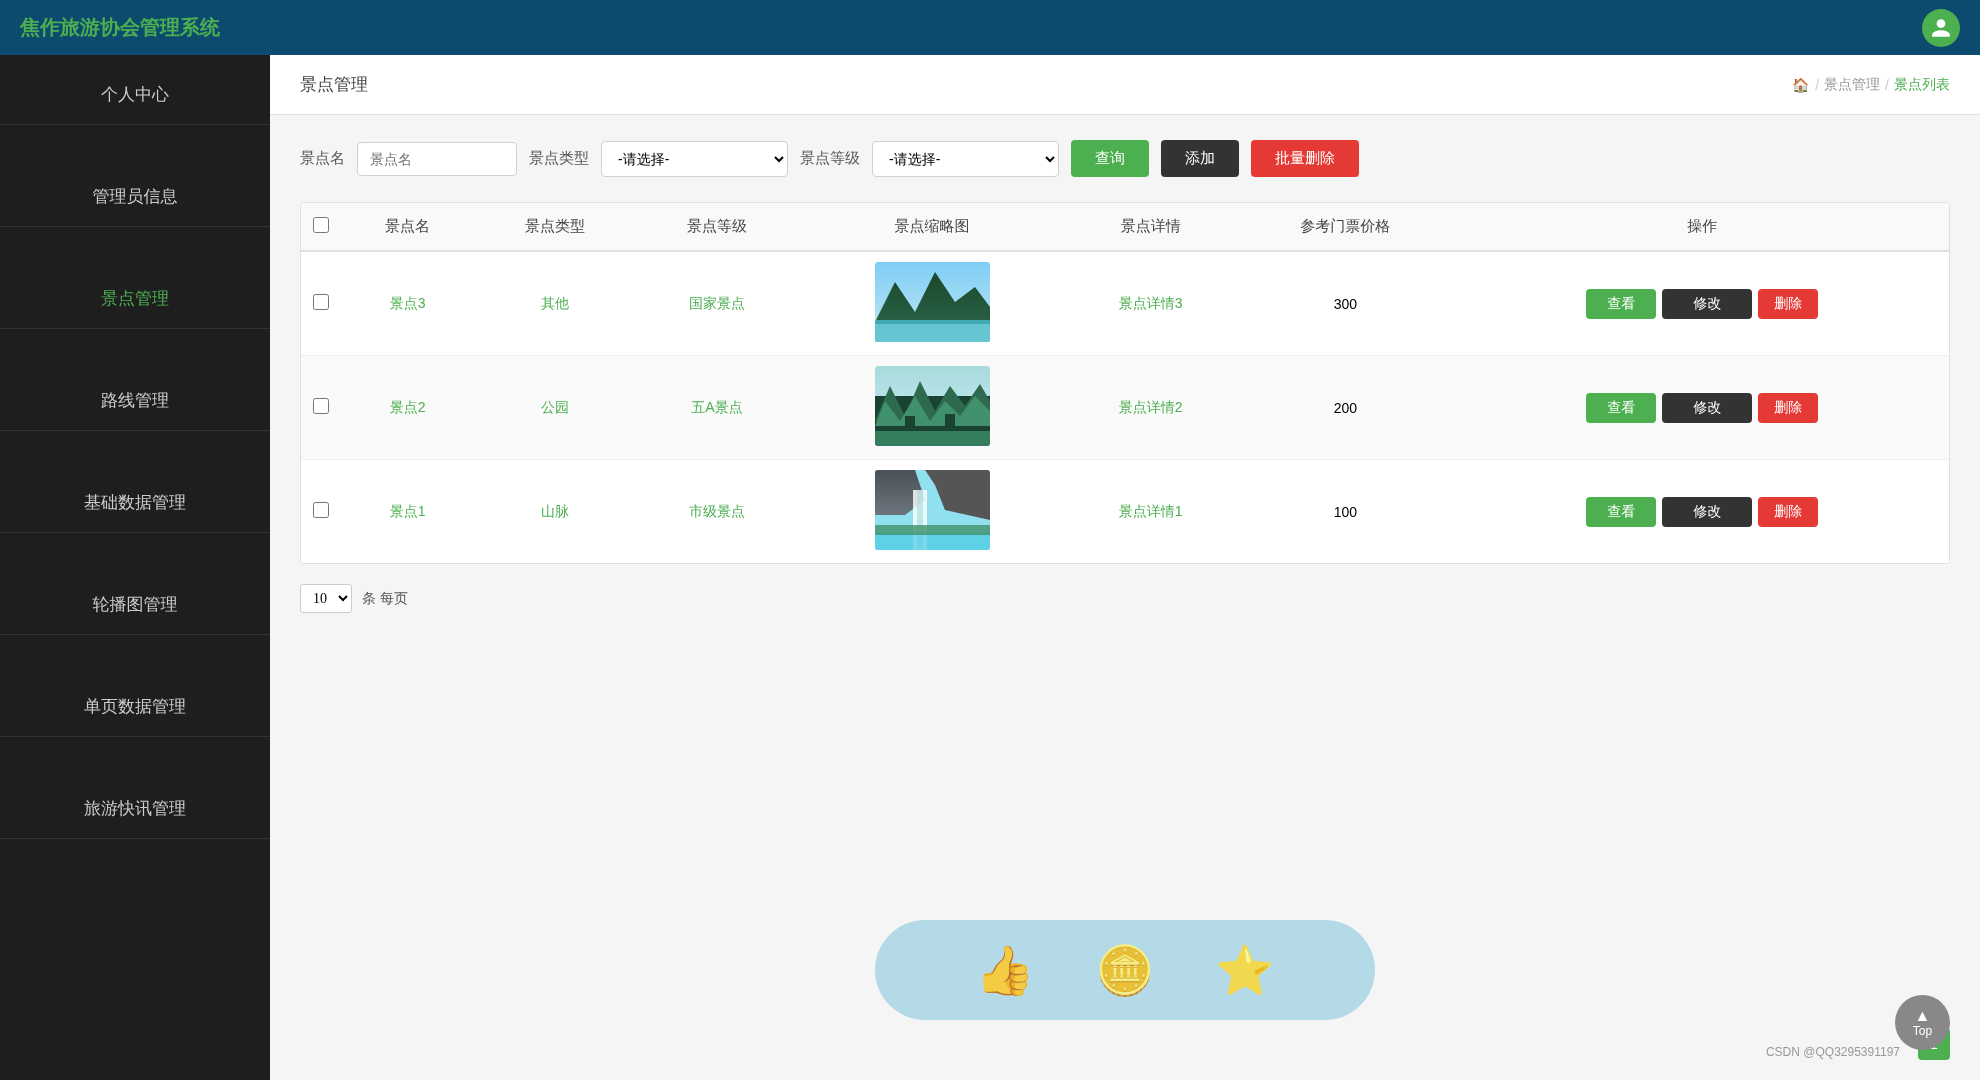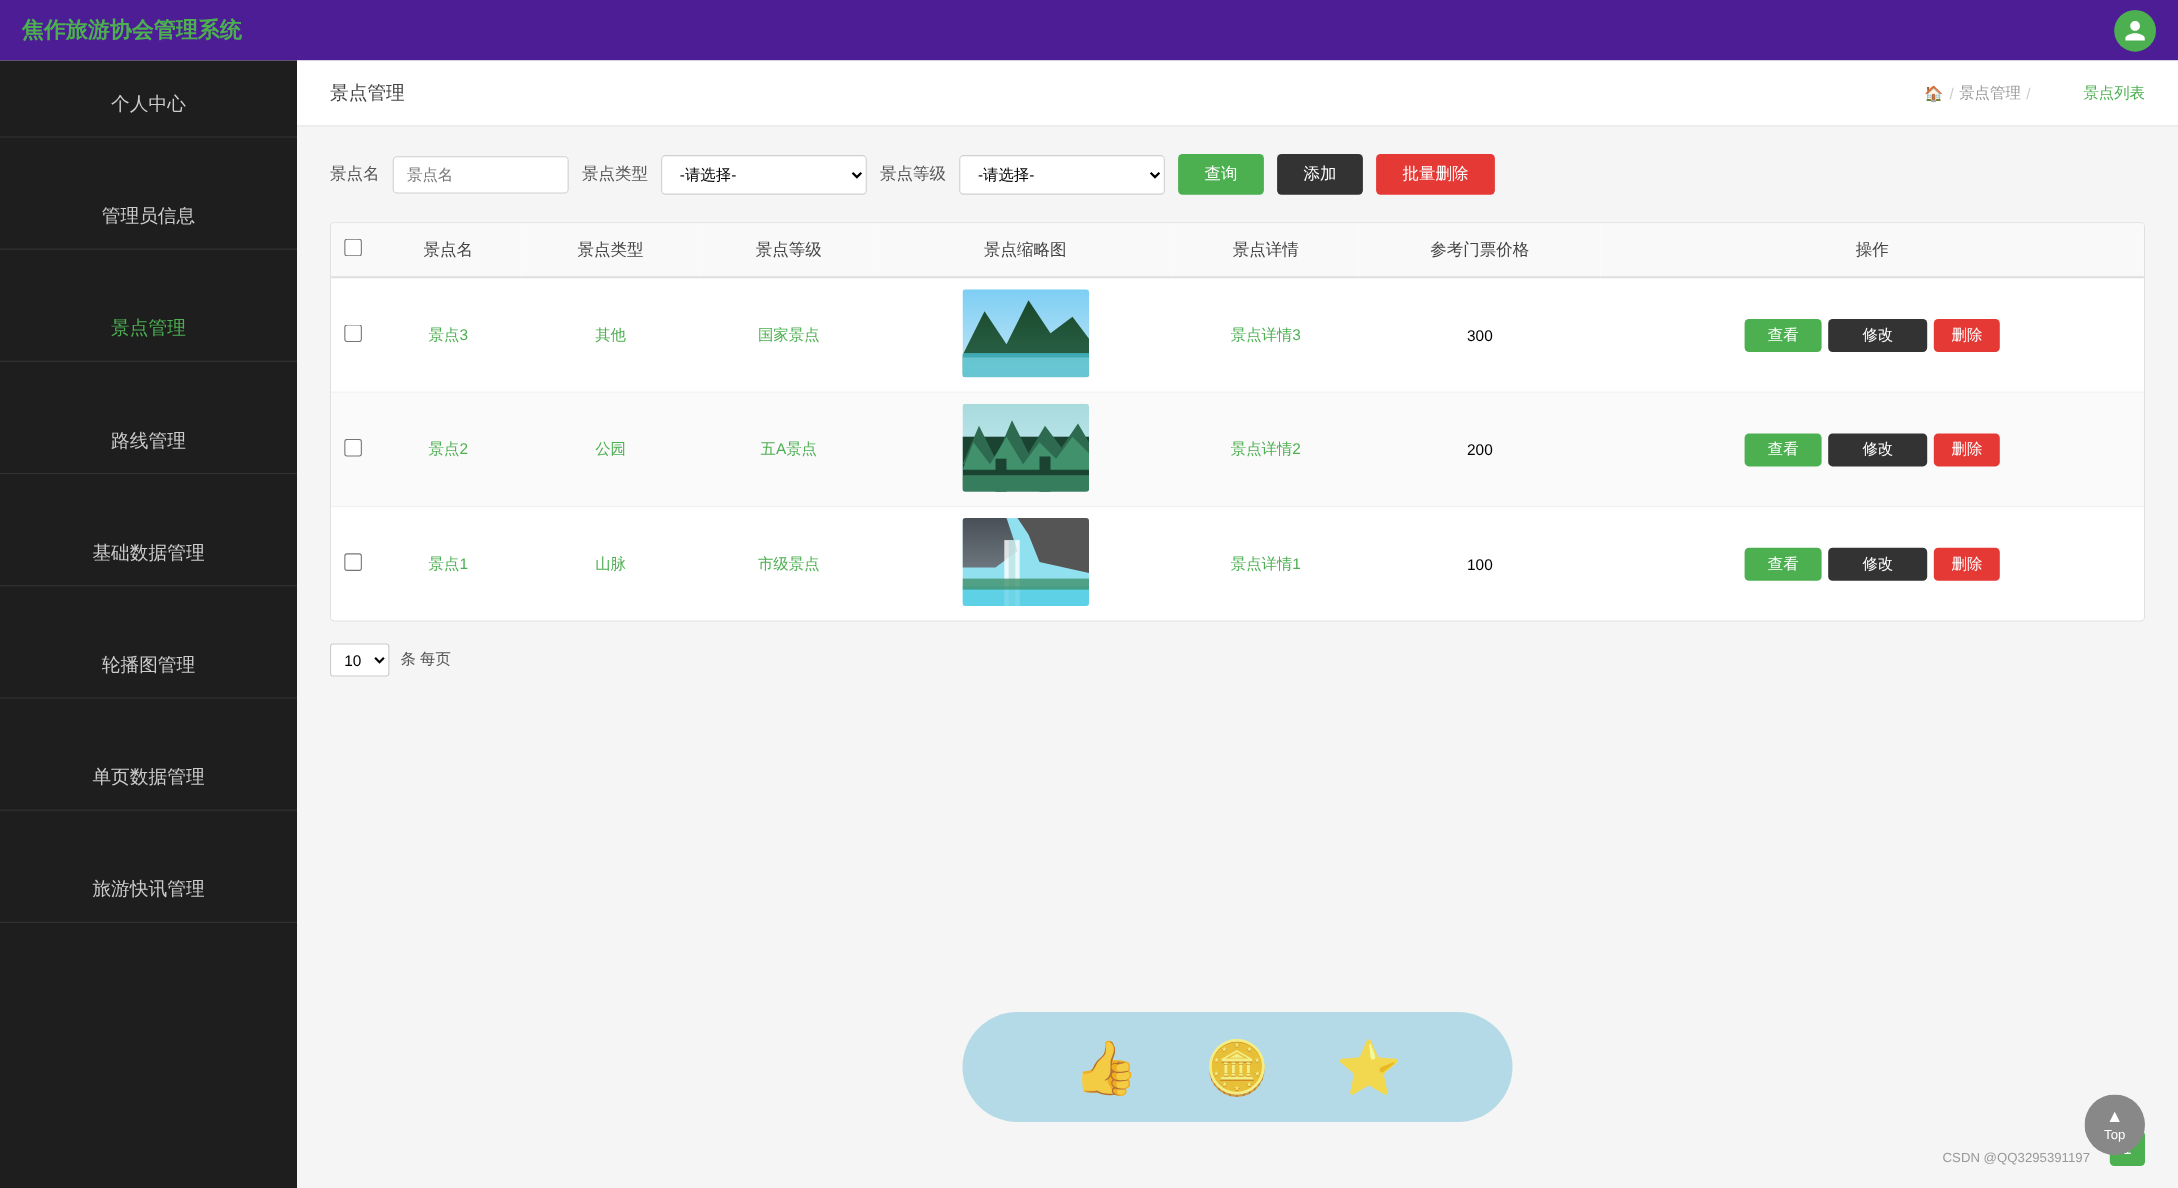--- a/index.html
+++ b/index.html
@@ -1,20 +1,20 @@
 <!DOCTYPE html>
 <html><head>
   <meta charset="utf-8">
   <style>
     * { box-sizing: border-box; margin: 0; padding: 0; }
     body { font-family: 'Microsoft YaHei', Arial, sans-serif; background: #f5f5f5; width: 1980px; height: 1080px; overflow: hidden; }
 
     
     .top-header {
-      background: #4c1d95;
+      background: #0c4a6e;
       height: 55px;
       display: flex;
       align-items: center;
       justify-content: space-between;
       padding: 0 20px;
     }
     .top-header-title {
       color: #4caf50;
       font-size: 20px;
       font-weight: bold;
@@ -80,21 +80,21 @@
     }
     .breadcrumb {
       font-size: 14px;
       color: #999;
       display: flex;
       align-items: center;
       gap: 5px;
     }
     .breadcrumb .home-icon { color: #4caf50; }
     .breadcrumb .sep { color: #ccc; }
-    .breadcrumb .current { color: #4caf50; margin-left: 43px; }
+    .breadcrumb .current { color: #4caf50; }
 
     
     .content-area {
       padding: 25px 30px;
     }
 
     
     .search-bar {
       display: flex;
       align-items: center;
@@ -193,20 +193,21 @@
       align-items: center;
       gap: 10px;
     }
     .per-page-select {
       border: 1px solid #ccc;
       border-radius: 3px;
       padding: 5px 8px;
       font-size: 14px;
       background: white;
       cursor: pointer;
+      font-family: Liberation Serif, serif;
     }
     .per-page-label {
       font-size: 14px;
       color: #555;
     }
     .page-num {
       position: absolute;
       right: 30px;
       bottom: 20px;
       background: #4caf50;

